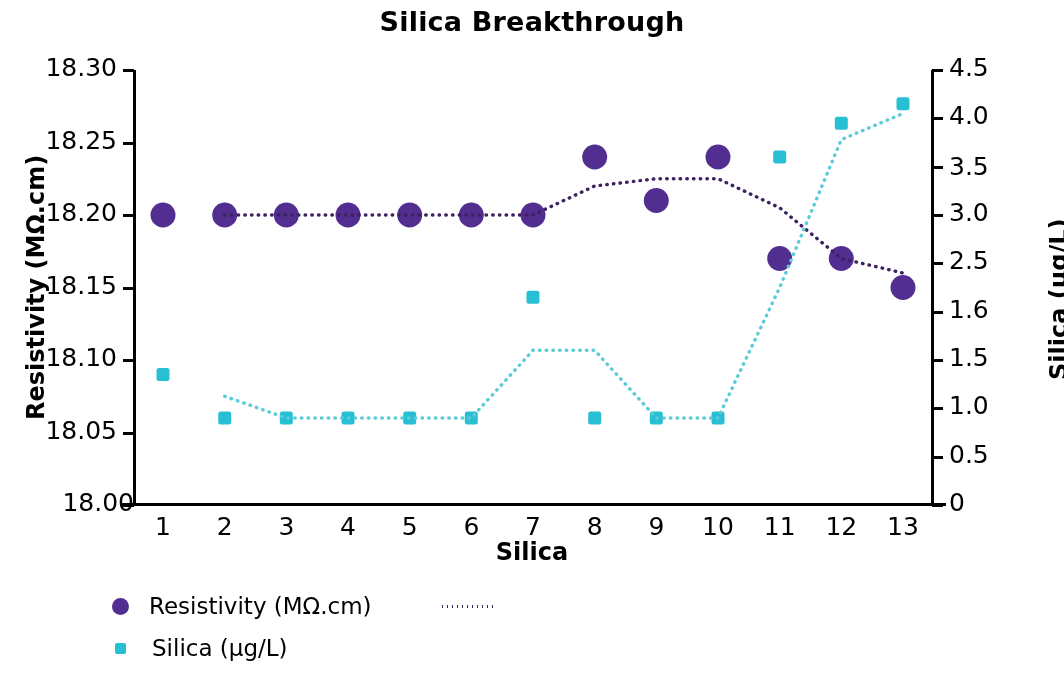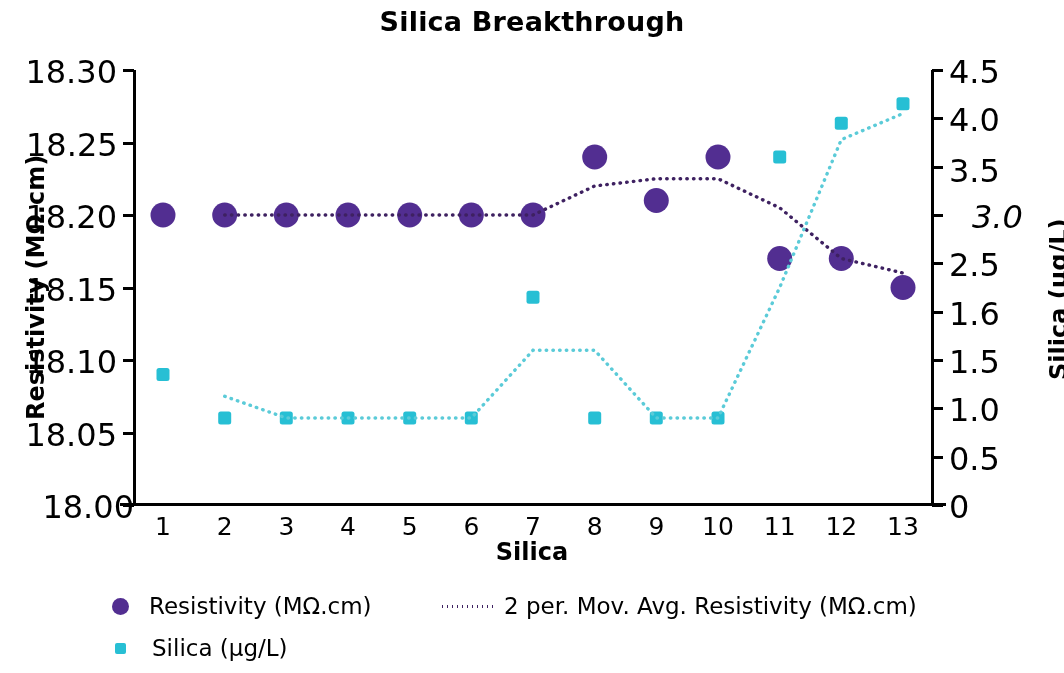--- a/index.html
+++ b/index.html
@@ -42,21 +42,21 @@
   #bottom-axis{ left: 120px; top: 503px; width: 826px; height: 3px; }
 
   .tick {
     position: absolute;
     background: #000000;
     height: 3px;
     width: 11px;
   }
   .ytick-label {
     position: absolute;
-    font-size: 32px;
+    font-size: 25px;
     color: #000000;
     font-family: "DejaVu Sans", sans-serif;
     white-space: nowrap;
   }
   .xtick-label {
     position: absolute;
     font-size: 25px;
     color: #000000;
     text-align: center;
     font-family: "DejaVu Sans", sans-serif;
@@ -157,21 +157,21 @@
       <div class="ytick-label" style="left: 949px; text-align: left; top: 439.667px;">0.5</div>
       <div class="tick" style="left: 932px; top: 407.333px;"></div>
       <div class="ytick-label" style="left: 949px; text-align: left; top: 391.333px;">1.0</div>
       <div class="tick" style="left: 932px; top: 359px;"></div>
       <div class="ytick-label" style="left: 949px; text-align: left; top: 343px;">1.5</div>
       <div class="tick" style="left: 932px; top: 310.667px;"></div>
       <div class="ytick-label" style="left: 949px; text-align: left; top: 294.667px;">1.6</div>
       <div class="tick" style="left: 932px; top: 262.333px;"></div>
       <div class="ytick-label" style="left: 949px; text-align: left; top: 246.333px;">2.5</div>
       <div class="tick" style="left: 932px; top: 214px;"></div>
-      <div class="ytick-label" style="left: 972px; text-align: right; top: 198px; font-style: italic;">3.0</div>
+      <div class="ytick-label" style="left: 949px; text-align: right; top: 198px;">3.0</div>
       <div class="tick" style="left: 932px; top: 165.667px;"></div>
       <div class="ytick-label" style="left: 949px; text-align: left; top: 152px;">3.5</div>
       <div class="tick" style="left: 932px; top: 117.333px;"></div>
       <div class="ytick-label" style="left: 949px; text-align: left; top: 101.333px;">4.0</div>
       <div class="tick" style="left: 932px; top: 69px;"></div>
       <div class="ytick-label" style="left: 949px; text-align: left; top: 53px;">4.5</div>
       <div class="xtick-label" style="left: 133px; width: 60px; top: 512px;">1</div>
       <div class="xtick-label" style="left: 194.667px; width: 60px; top: 512px;">2</div>
       <div class="xtick-label" style="left: 256.333px; width: 60px; top: 512px;">3</div>
       <div class="xtick-label" style="left: 318px; width: 60px; top: 512px;">4</div>
@@ -232,18 +232,17 @@
       </div>
       <div class="legend-row" style="left: 0px; top: 42px;">
         <div class="legend-entry">
           <div class="legend-marker-sq" style="background: rgb(39, 191, 212);"></div>
           <span class="legend-label">Silica (μg/L)</span>
         </div>
       </div>
       <div class="legend-row" style="left: 330px; top: 0px;">
         <div class="legend-entry">
           <div class="legend-marker-line" style="background: repeating-linear-gradient(to right, rgb(62, 33, 97) 0px, rgb(62, 33, 97) 1.2px, transparent 1.2px, transparent 5px);"></div>
-          <span class="legend-label">2 per. Mov. Avg. Resistivity (MΩ.cm)</span>
         </div>
       </div>
     </div>
 
 </div>
 
 </body></html>

